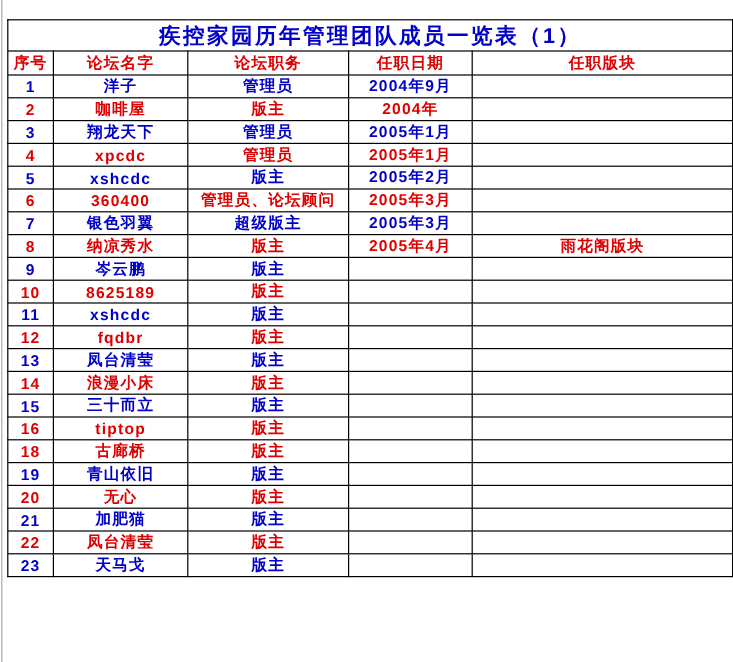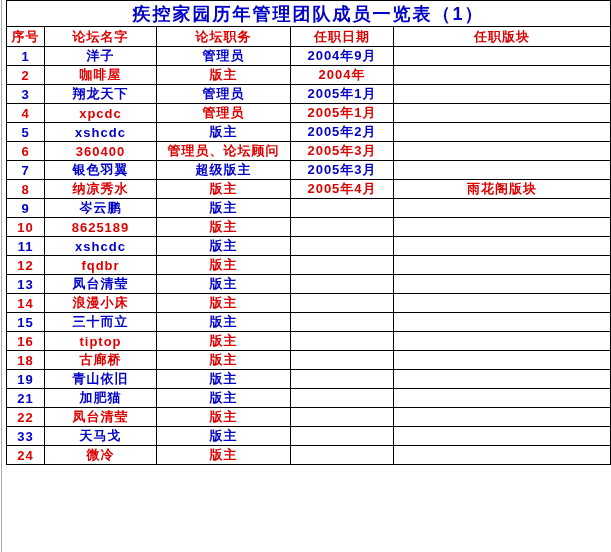--- a/index.html
+++ b/index.html
@@ -15,21 +15,21 @@
     position: absolute;
     left: 1px;
     top: 0;
     width: 1px;
     height: 552px;
     background: #aaaaaa;
   }
   table#roster {
     position: absolute;
     left: 6px;
-    top: 0;
+    top: 16px;
     width: 604px;
     border-collapse: collapse;
     table-layout: fixed;
   }
   #roster th, #roster td {
     border: 1px solid #000000;
     padding: 0;
     margin: 0;
     text-align: center;
     vertical-align: middle;
@@ -201,42 +201,42 @@
         <td></td>
         <td></td>
       </tr>
       <tr class="blue">
         <td>19</td>
         <td>青山依旧</td>
         <td>版主</td>
         <td></td>
         <td></td>
       </tr>
+      <tr class="red">
+        <td>20</td>
+        <td>无心</td>
+        <td>版主</td>
+        <td></td>
+        <td></td>
+      </tr>
       <tr class="blue">
         <td>21</td>
         <td>加肥猫</td>
         <td>版主</td>
         <td></td>
         <td></td>
       </tr>
       <tr class="red">
         <td>22</td>
         <td>凤台清莹</td>
         <td>版主</td>
         <td></td>
         <td></td>
       </tr>
       <tr class="blue">
-        <td>33</td>
+        <td>23</td>
         <td>天马戈</td>
-        <td>版主</td>
-        <td></td>
-        <td></td>
-      </tr>
-      <tr class="red">
-        <td>24</td>
-        <td>微冷</td>
         <td>版主</td>
         <td></td>
         <td></td>
       </tr>
     </tbody>
 </table>
 
 </body></html>

